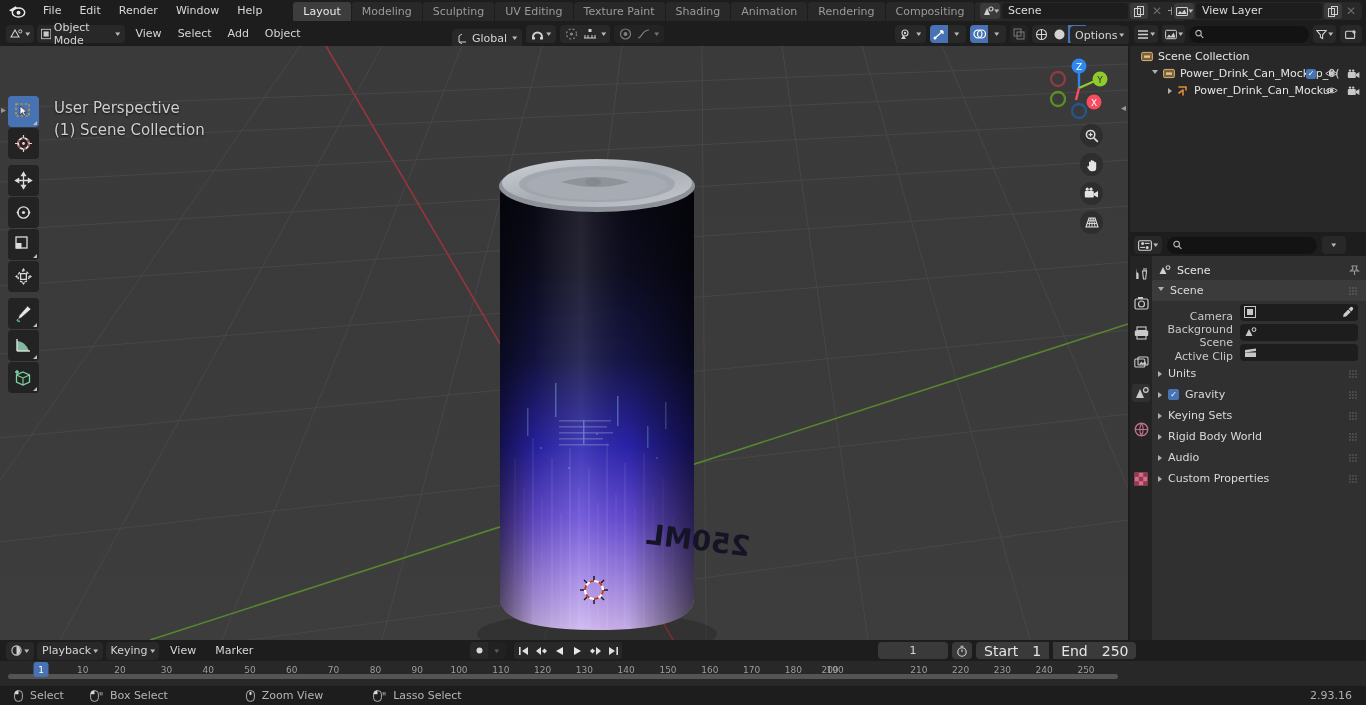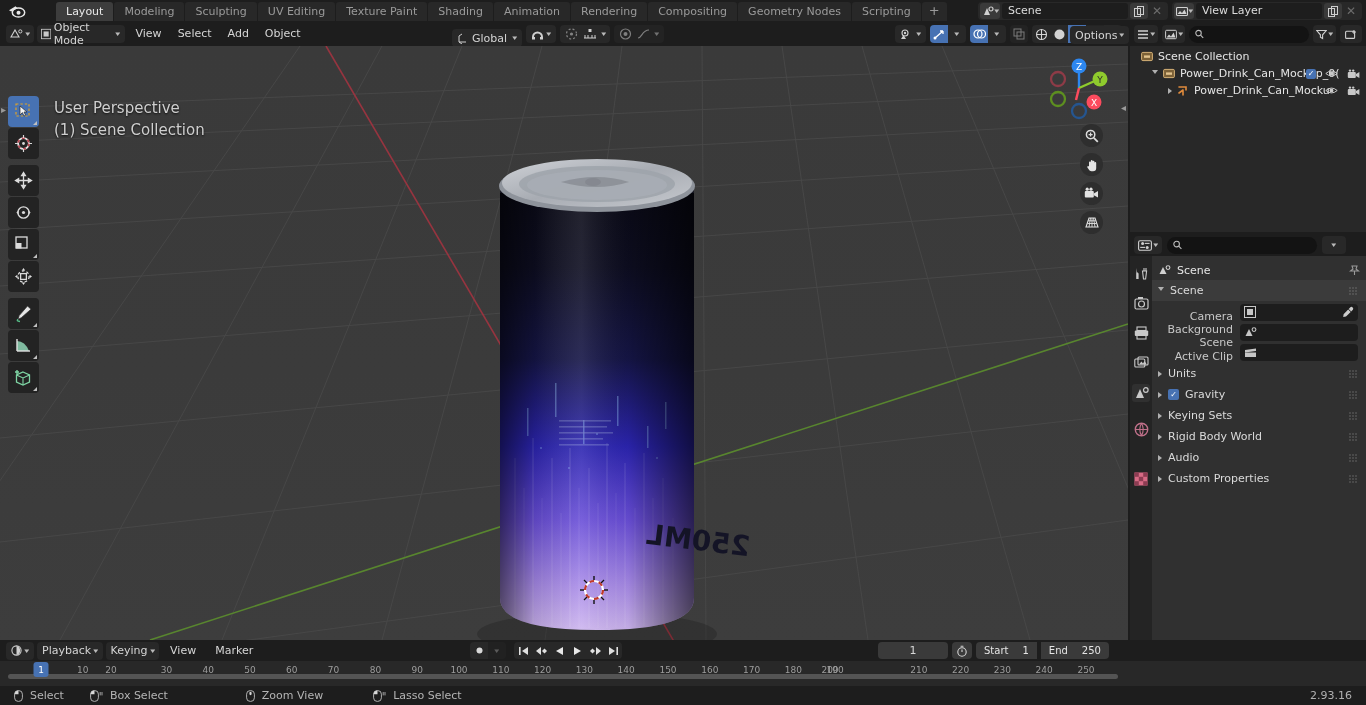--- a/index.html
+++ b/index.html
@@ -101,21 +101,21 @@
   .prop-field { flex:1; height:17px; background:#1d1d1d; border-radius:4px; display:flex; align-items:center; padding:0 4px; gap:4px; position:relative;}
   .prop-field .eyedrop { position:absolute; right:4px; }
 
   
   .timeline { position:absolute; left:0; top:640px; width:1366px; height:46px; background:#282828; }
   .tl-header { height:21px; background:#1d1d1d; display:flex; align-items:center; padding-left:6px; gap:3px; position:relative;}
   .tl-playrow { position:absolute; left:470px; top:2px; display:flex; align-items:center; gap:4px; }
   .pbtn { width:18px; height:17px; background:#282828; display:flex; align-items:center; justify-content:center;}
   .pgroup { display:flex; border-radius:4px; overflow:hidden; }
   .frame-field { width:70px; height:17px; background:#3a3a3a; border-radius:4px; display:flex; align-items:center; justify-content:center; font-size:11px; color:#d8d8d8;}
-  .se-cell { display:flex; align-items:center; height:17px; padding:0 8px; font-size:10px; gap:14px; background:#3a3a3a; }
+  .se-cell { display:flex; align-items:center; height:17px; padding:0 8px; font-size:14px; gap:14px; background:#3a3a3a; }
   .tl-ruler { position:relative; height:19px; background:#282828; }
   .tick { position:absolute; top:4px; font-size:9px; color:#9d9d9d; transform:translateX(-50%); }
   .playhead { position:absolute; top:1px; height:15px; min-width:15px; padding:0 4px; background:#4772b3; border-radius:3px; color:#fff; font-size:9px; display:flex; align-items:center; justify-content:center; transform:translateX(-50%);}
   .tl-scroll { position:absolute; left:8px; bottom:1px; width:1110px; height:5px; background:#545454; border-radius:3px; }
 
   
   .statusbar { position:absolute; left:0; top:686px; width:1366px; height:19px; background:#1d1d1d; display:flex; align-items:center; padding-left:14px; font-size:11px; color:#b4b4b4;}
   .sb-item { display:flex; align-items:center; gap:7px; }
   .version { position:absolute; right:14px; font-size:11px; color:#b0b0b0;}
   svg { display:block; }
@@ -126,20 +126,27 @@
 <div class="app">
 
   <div class="topbar">
     <div class="blender-logo">
       <svg width="18" height="14" viewBox="0 0 18 14">
         <ellipse cx="10.5" cy="8.5" rx="6.2" ry="4.6" fill="none" stroke="#e8e8e8" stroke-width="1.5"></ellipse>
         <circle cx="10.5" cy="8.7" r="2" fill="#e8e8e8"></circle>
         <path d="M1 6.2 L7.5 2.2 L9.5 4.2 L3.2 7.6 Z" fill="#e8e8e8"></path>
       </svg>
     </div>
+    <div id="top-menus" style="display:flex;align-items:center;">
+        <div class="menu-item">File</div>
+        <div class="menu-item">Edit</div>
+        <div class="menu-item">Render</div>
+        <div class="menu-item">Window</div>
+        <div class="menu-item">Help</div>
+      </div>
     <div class="wsp-tabs" id="wsp-tabs">
         <div class="wsp-tab active">Layout</div>
         <div class="wsp-tab">Modeling</div>
         <div class="wsp-tab">Sculpting</div>
         <div class="wsp-tab">UV Editing</div>
         <div class="wsp-tab">Texture Paint</div>
         <div class="wsp-tab">Shading</div>
         <div class="wsp-tab">Animation</div>
         <div class="wsp-tab">Rendering</div>
         <div class="wsp-tab">Compositing</div>
@@ -1089,21 +1096,21 @@
         <div class="se-cell" style="border-radius:0 4px 4px 0;">
           <span>End</span>
           <span>250</span>
         </div>
       </div>
     </div>
 
     <div class="tl-ruler" id="tl-ruler">
       <div class="tl-scroll"></div>
     <div class="tick" style="left: 82.8px;">10</div>
-        <div class="tick" style="left: 111px;">20</div>
+        <div class="tick" style="left: 120px;">20</div>
         <div class="tick" style="left: 166.4px;">30</div>
         <div class="tick" style="left: 208.2px;">40</div>
         <div class="tick" style="left: 250px;">50</div>
         <div class="tick" style="left: 291.8px;">60</div>
         <div class="tick" style="left: 333.6px;">70</div>
         <div class="tick" style="left: 375.4px;">80</div>
         <div class="tick" style="left: 417.2px;">90</div>
         <div class="tick" style="left: 459px;">100</div>
         <div class="tick" style="left: 500.8px;">110</div>
         <div class="tick" style="left: 542.6px;">120</div>

